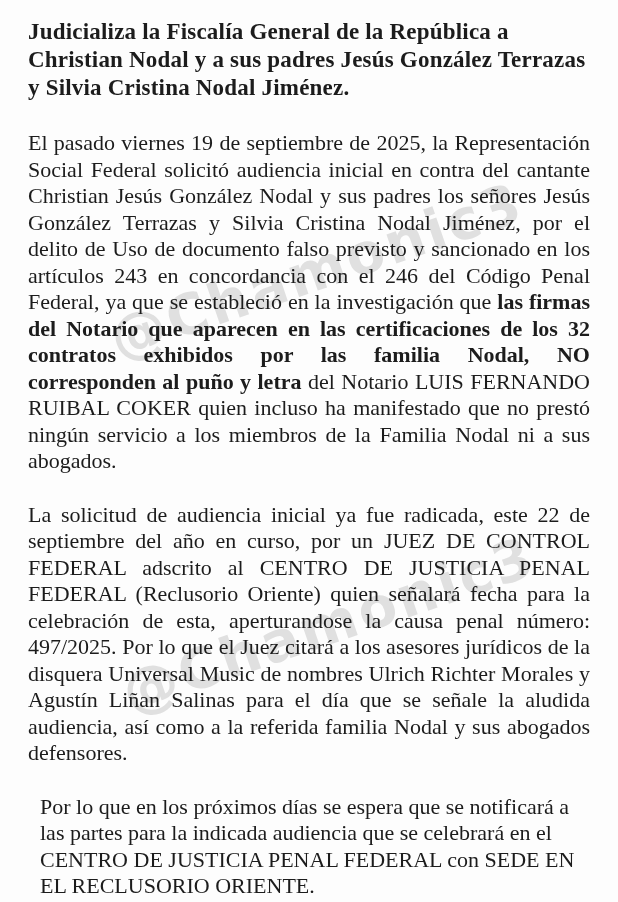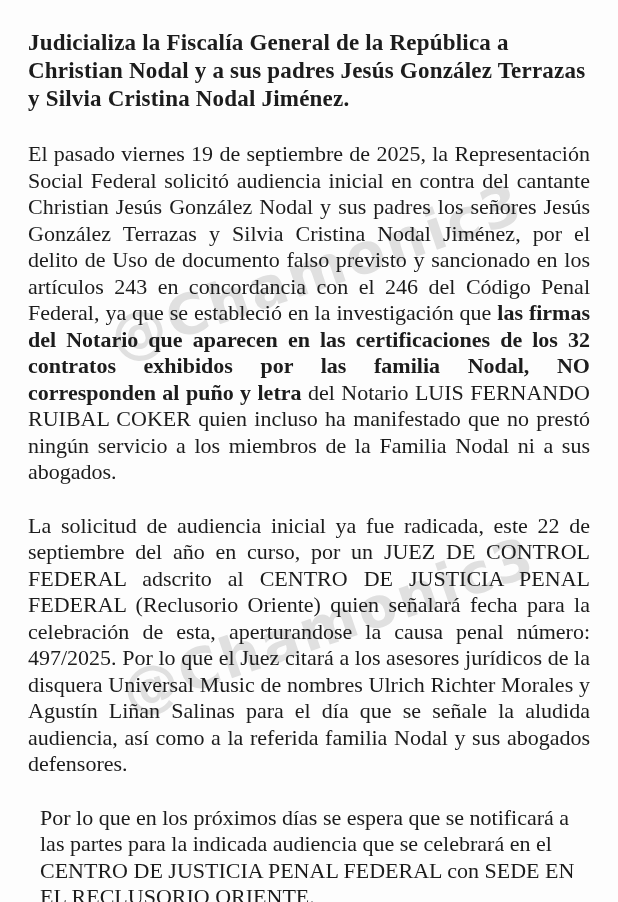--- a/index.html
+++ b/index.html
@@ -19,21 +19,21 @@
     padding: 14px 28px 0 28px;
   }
   .content {
     position: relative;
     z-index: 1;
   }
   .doc-title {
     font-size: 23px;
     line-height: 28px;
     font-weight: bold;
-    margin: 15px 0 28px 0;
+    margin: 4px 0 28px 0;
     letter-spacing: 0.2px;
   }
   .para {
     font-size: 22px;
     line-height: 26.5px;
     margin: 0 0 27px 0;
   }
   .justify {
     text-align: justify;
     text-justify: inter-word;

